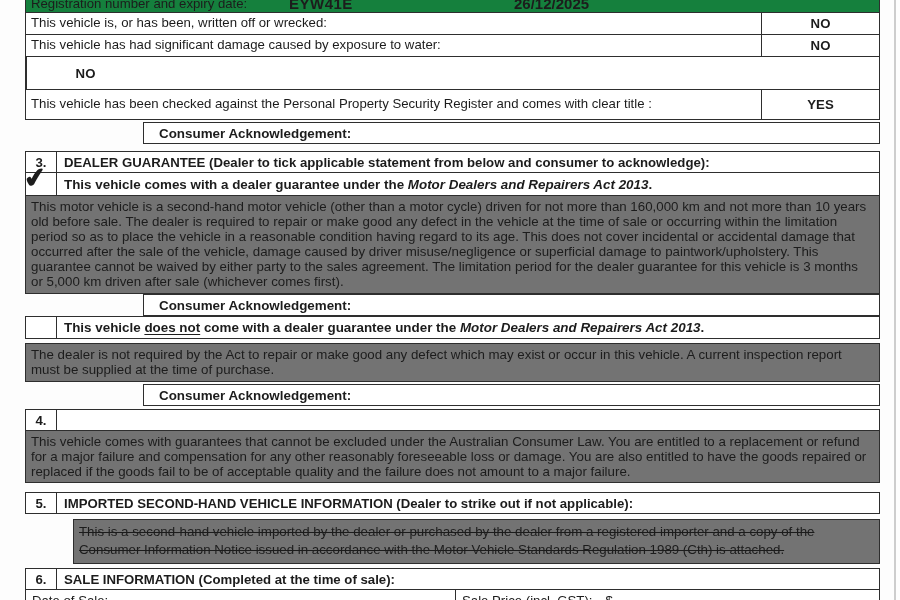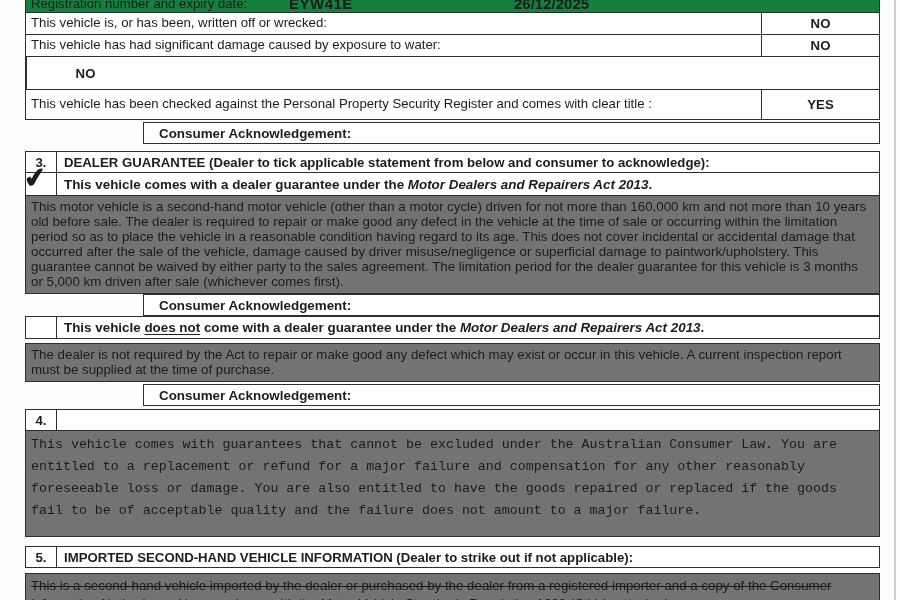--- a/index.html
+++ b/index.html
@@ -21,37 +21,37 @@
   .trow { display: flex; border-bottom: 1.5px solid #2e2e2e; background:#fff; }
   .trow:last-child { border-bottom: none; }
   .trow .stmt { flex: 1; padding: 2px 8px 2px 5px; display: flex; align-items: center; font-size: 13.2px; line-height: 14.8px; }
   .trow .ans  { width: 118px; border-left: 1.5px solid #2e2e2e; display: flex; align-items: center; justify-content: center; font-weight: bold; font-size: 13.2px; }
   .h22 { min-height: 22px; } .h33 { min-height: 33px; } .h29 { min-height: 29px; }
 
   
   .ca { margin-left: 118px; width: 737px; height: 22px; border: 1.5px solid #2e2e2e; background:#fff;
         display: flex; align-items: center; padding-left: 15px; font-weight: bold; font-size: 13.4px; }
   .mt2 { margin-top: 2px; } .mt3 { margin-top: 3px; } .mt4 { margin-top: 4px; }
-  .mt5 { margin-top: 5px; } .mt7 { margin-top: 7px; } .mt9 { margin-top: 9px; }
+  .mt5 { margin-top: 5px; margin-left: 48px; } .mt7 { margin-top: 7px; } .mt9 { margin-top: 9px; }
 
   
   .sec-head { display: flex; height: 22px; border: 1.5px solid #2e2e2e; background:#fff; }
   .num { width: 31px; border-right: 1.5px solid #2e2e2e; display: flex; align-items: center; justify-content: center; font-weight: bold; font-size: 13.2px; }
   .sec-title { flex: 1; display: flex; align-items: center; padding-left: 7px; font-weight: bold; font-size: 13.2px; }
   .opt-row { display: flex; height: 23px; border: 1.5px solid #2e2e2e; border-top: none; background:#fff; }
   .opt-cell { width: 31px; border-right: 1.5px solid #2e2e2e; position: relative; }
   .tick { position: absolute; left: -2px; top: -8px; font-size: 27px; font-weight: bold; line-height: 1; transform: rotate(-8deg); }
   .opt-text { flex: 1; display: flex; align-items: center; padding-left: 7px; font-weight: bold; font-size: 13.4px; white-space: pre-wrap; }
   .act { font-style: italic; }
   .ul  { text-decoration: underline; text-underline-offset: 2px; }
 
   
   .pbox { border: 1.5px solid #2e2e2e; padding: 3px 8px 4px 5px; font-size: 13.3px; line-height: 15px; background:#737373; }
   .attached { border-top: none; }
-  .p3 { line-height: 22px; padding-bottom: 14px; font-family: Liberation Mono, monospace; }
+  .p3 { line-height: 15px; padding-bottom: 3px; }
   .struck { line-height: 17.5px; padding: 3px 8px 5px 5px; text-decoration: line-through; text-decoration-thickness: 1.4px; }
 
   
   .sale-row { display: flex; height: 22px; border: 1.5px solid #2e2e2e; border-top: none; background:#fff; }
   .sale-left  { width: 430px; border-right: 1.5px solid #2e2e2e; display: flex; align-items: center; padding-left: 6px; font-size: 13.2px; }
   .sale-right { flex: 1; display: flex; align-items: center; padding-left: 6px; font-size: 13.2px; }
   .sale-right .dollar { margin-left: 13px; }
 
   .scan-edge { position: absolute; left: 894px; top: 0; width: 2px; height: 600px; background: #cdcdcd; }
 </style>

